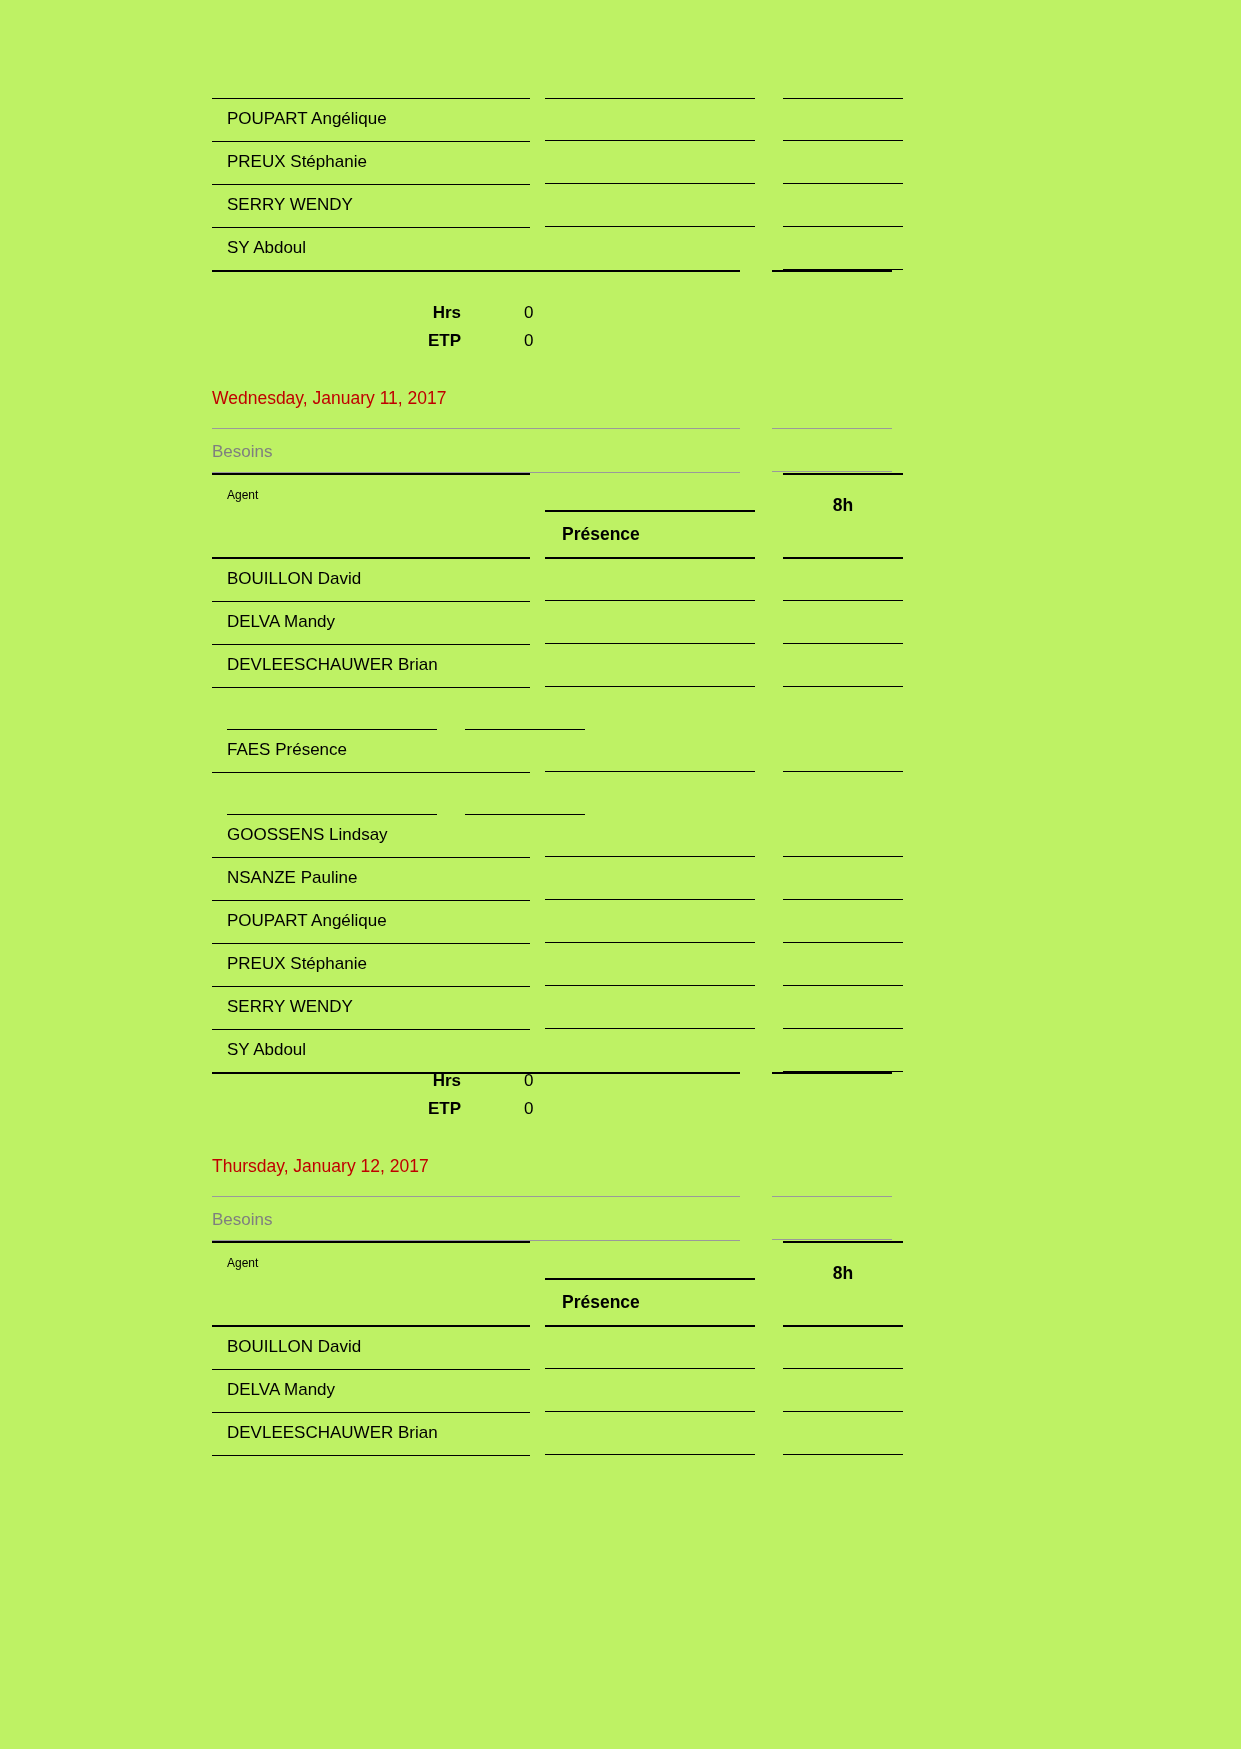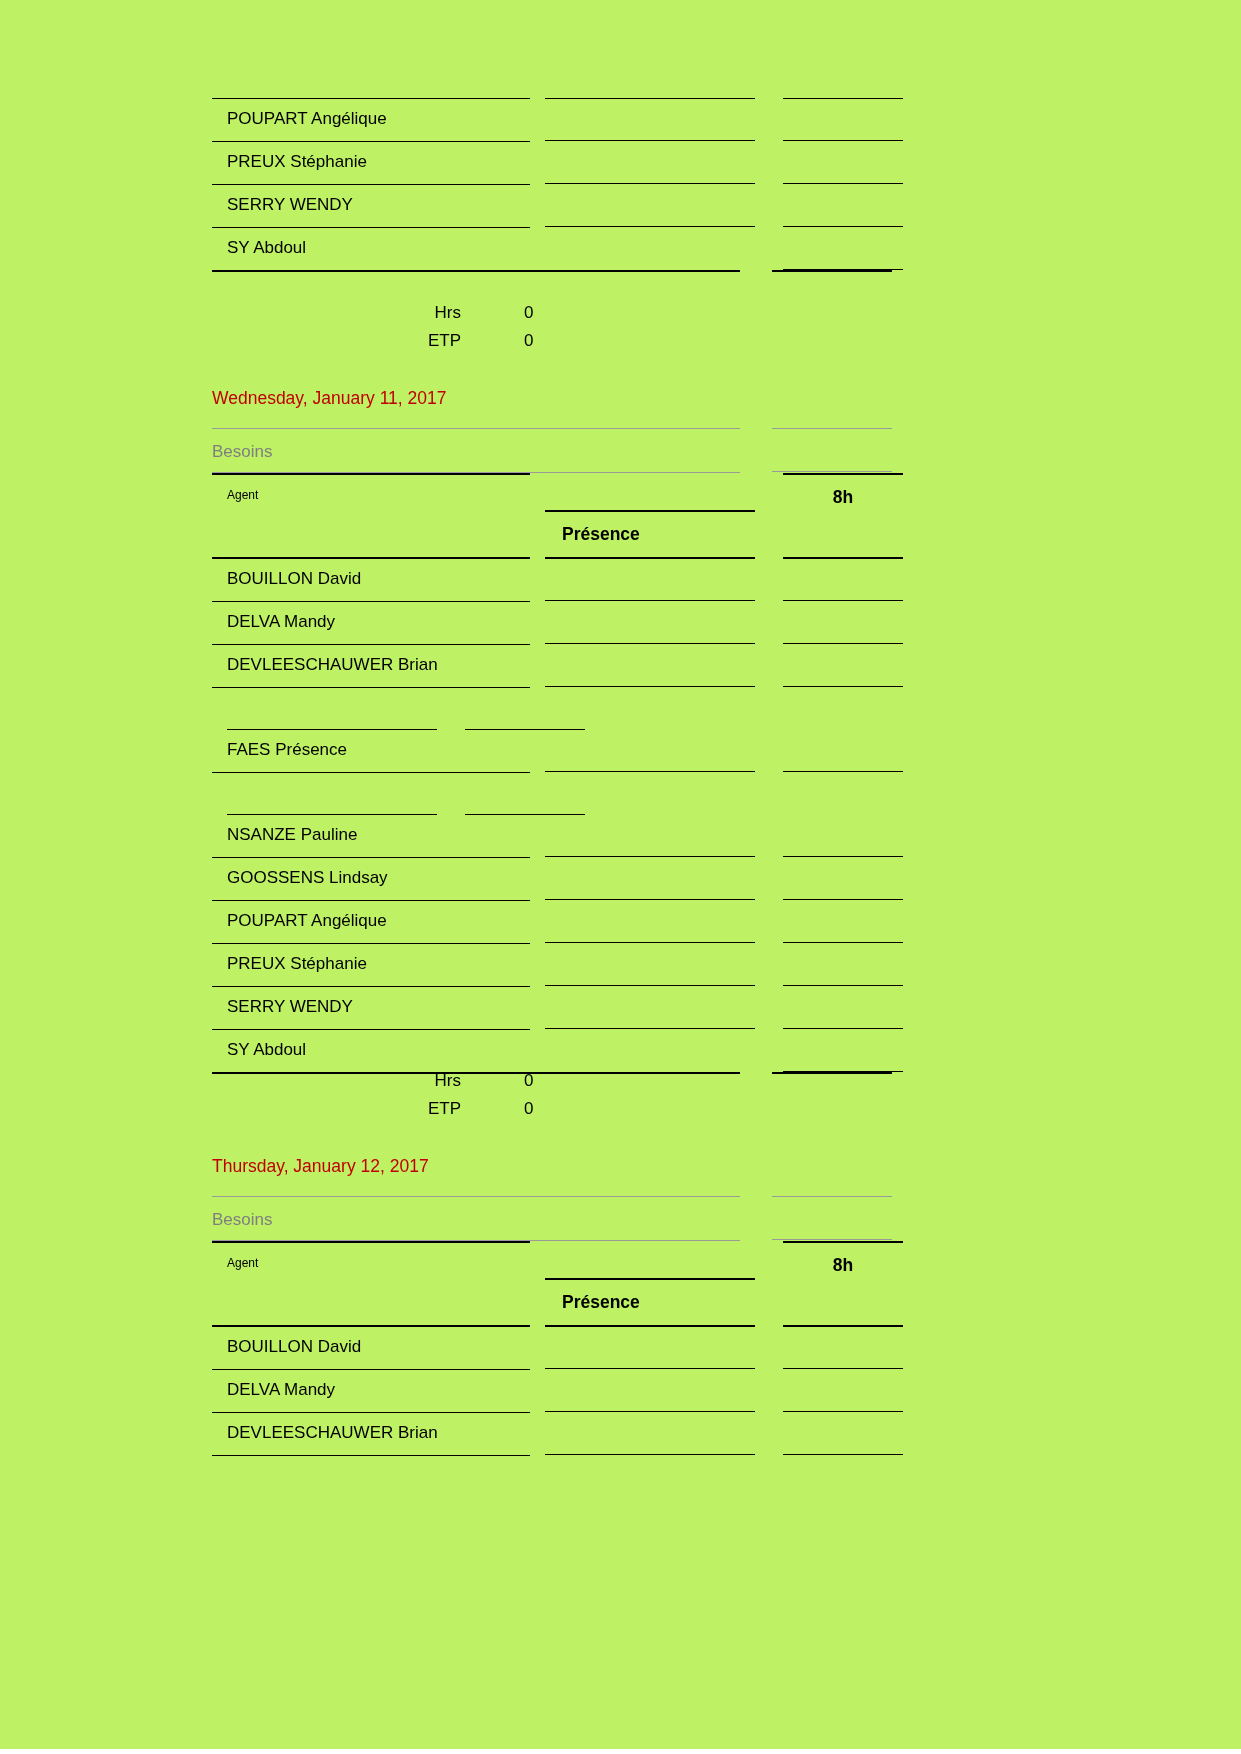--- a/index.html
+++ b/index.html
@@ -88,21 +88,21 @@
     margin-top: 37px;
   }
   .col-head .ch-hrs {
     width: 120px;
     flex: 0 0 120px;
     margin-left: 28px;
     font-weight: bold;
     font-size: 17.5px;
     line-height: 1;
     text-align: center;
-    padding: 14px 0 13px 0;
+    padding: 22px 0 13px 0;
     box-sizing: border-box;
     border-top: 2px solid #000;
     border-bottom: 2px solid #000;
   }
 
   
   .agent-row {
     display: flex;
     width: 680px;
   }
@@ -172,20 +172,21 @@
     font-size: 17px;
     line-height: 1;
     height: 28px;
     align-items: center;
   }
   .summary-label {
     width: 249px;
     flex: 0 0 249px;
     text-align: right;
     padding-right: 0;
+    font-weight: bold;
   }
   .summary-value {
     width: 120px;
     flex: 0 0 120px;
     padding-left: 63px;
     box-sizing: border-box;
   }
 
   
   .date-head {
@@ -329,30 +330,30 @@
     </div>
     <div class="agent-row">
       <div class="ar-pres">
           <div class="ar-pres-line"></div>
         </div>
       <div class="ar-hrs">
           <div class="ar-hrs-line"></div>
         </div>
     </div>
     <div class="agent-row">
+      <div class="ar-agent">GOOSSENS Lindsay</div>
+      <div class="ar-pres">
+          <div class="ar-pres-line"></div>
+        </div>
+      <div class="ar-hrs">
+          <div class="ar-hrs-line"></div>
+        </div>
+    </div>
+    <div class="agent-row">
       <div class="ar-agent">NSANZE Pauline</div>
-      <div class="ar-pres">
-          <div class="ar-pres-line"></div>
-        </div>
-      <div class="ar-hrs">
-          <div class="ar-hrs-line"></div>
-        </div>
-    </div>
-    <div class="agent-row">
-      <div class="ar-agent">GOOSSENS Lindsay</div>
       <div class="ar-pres">
           <div class="ar-pres-line"></div>
         </div>
       <div class="ar-hrs">
           <div class="ar-hrs-line"></div>
         </div>
     </div>
     <div class="agent-row">
       <div class="ar-agent">POUPART Angélique</div>
       <div class="ar-pres">

